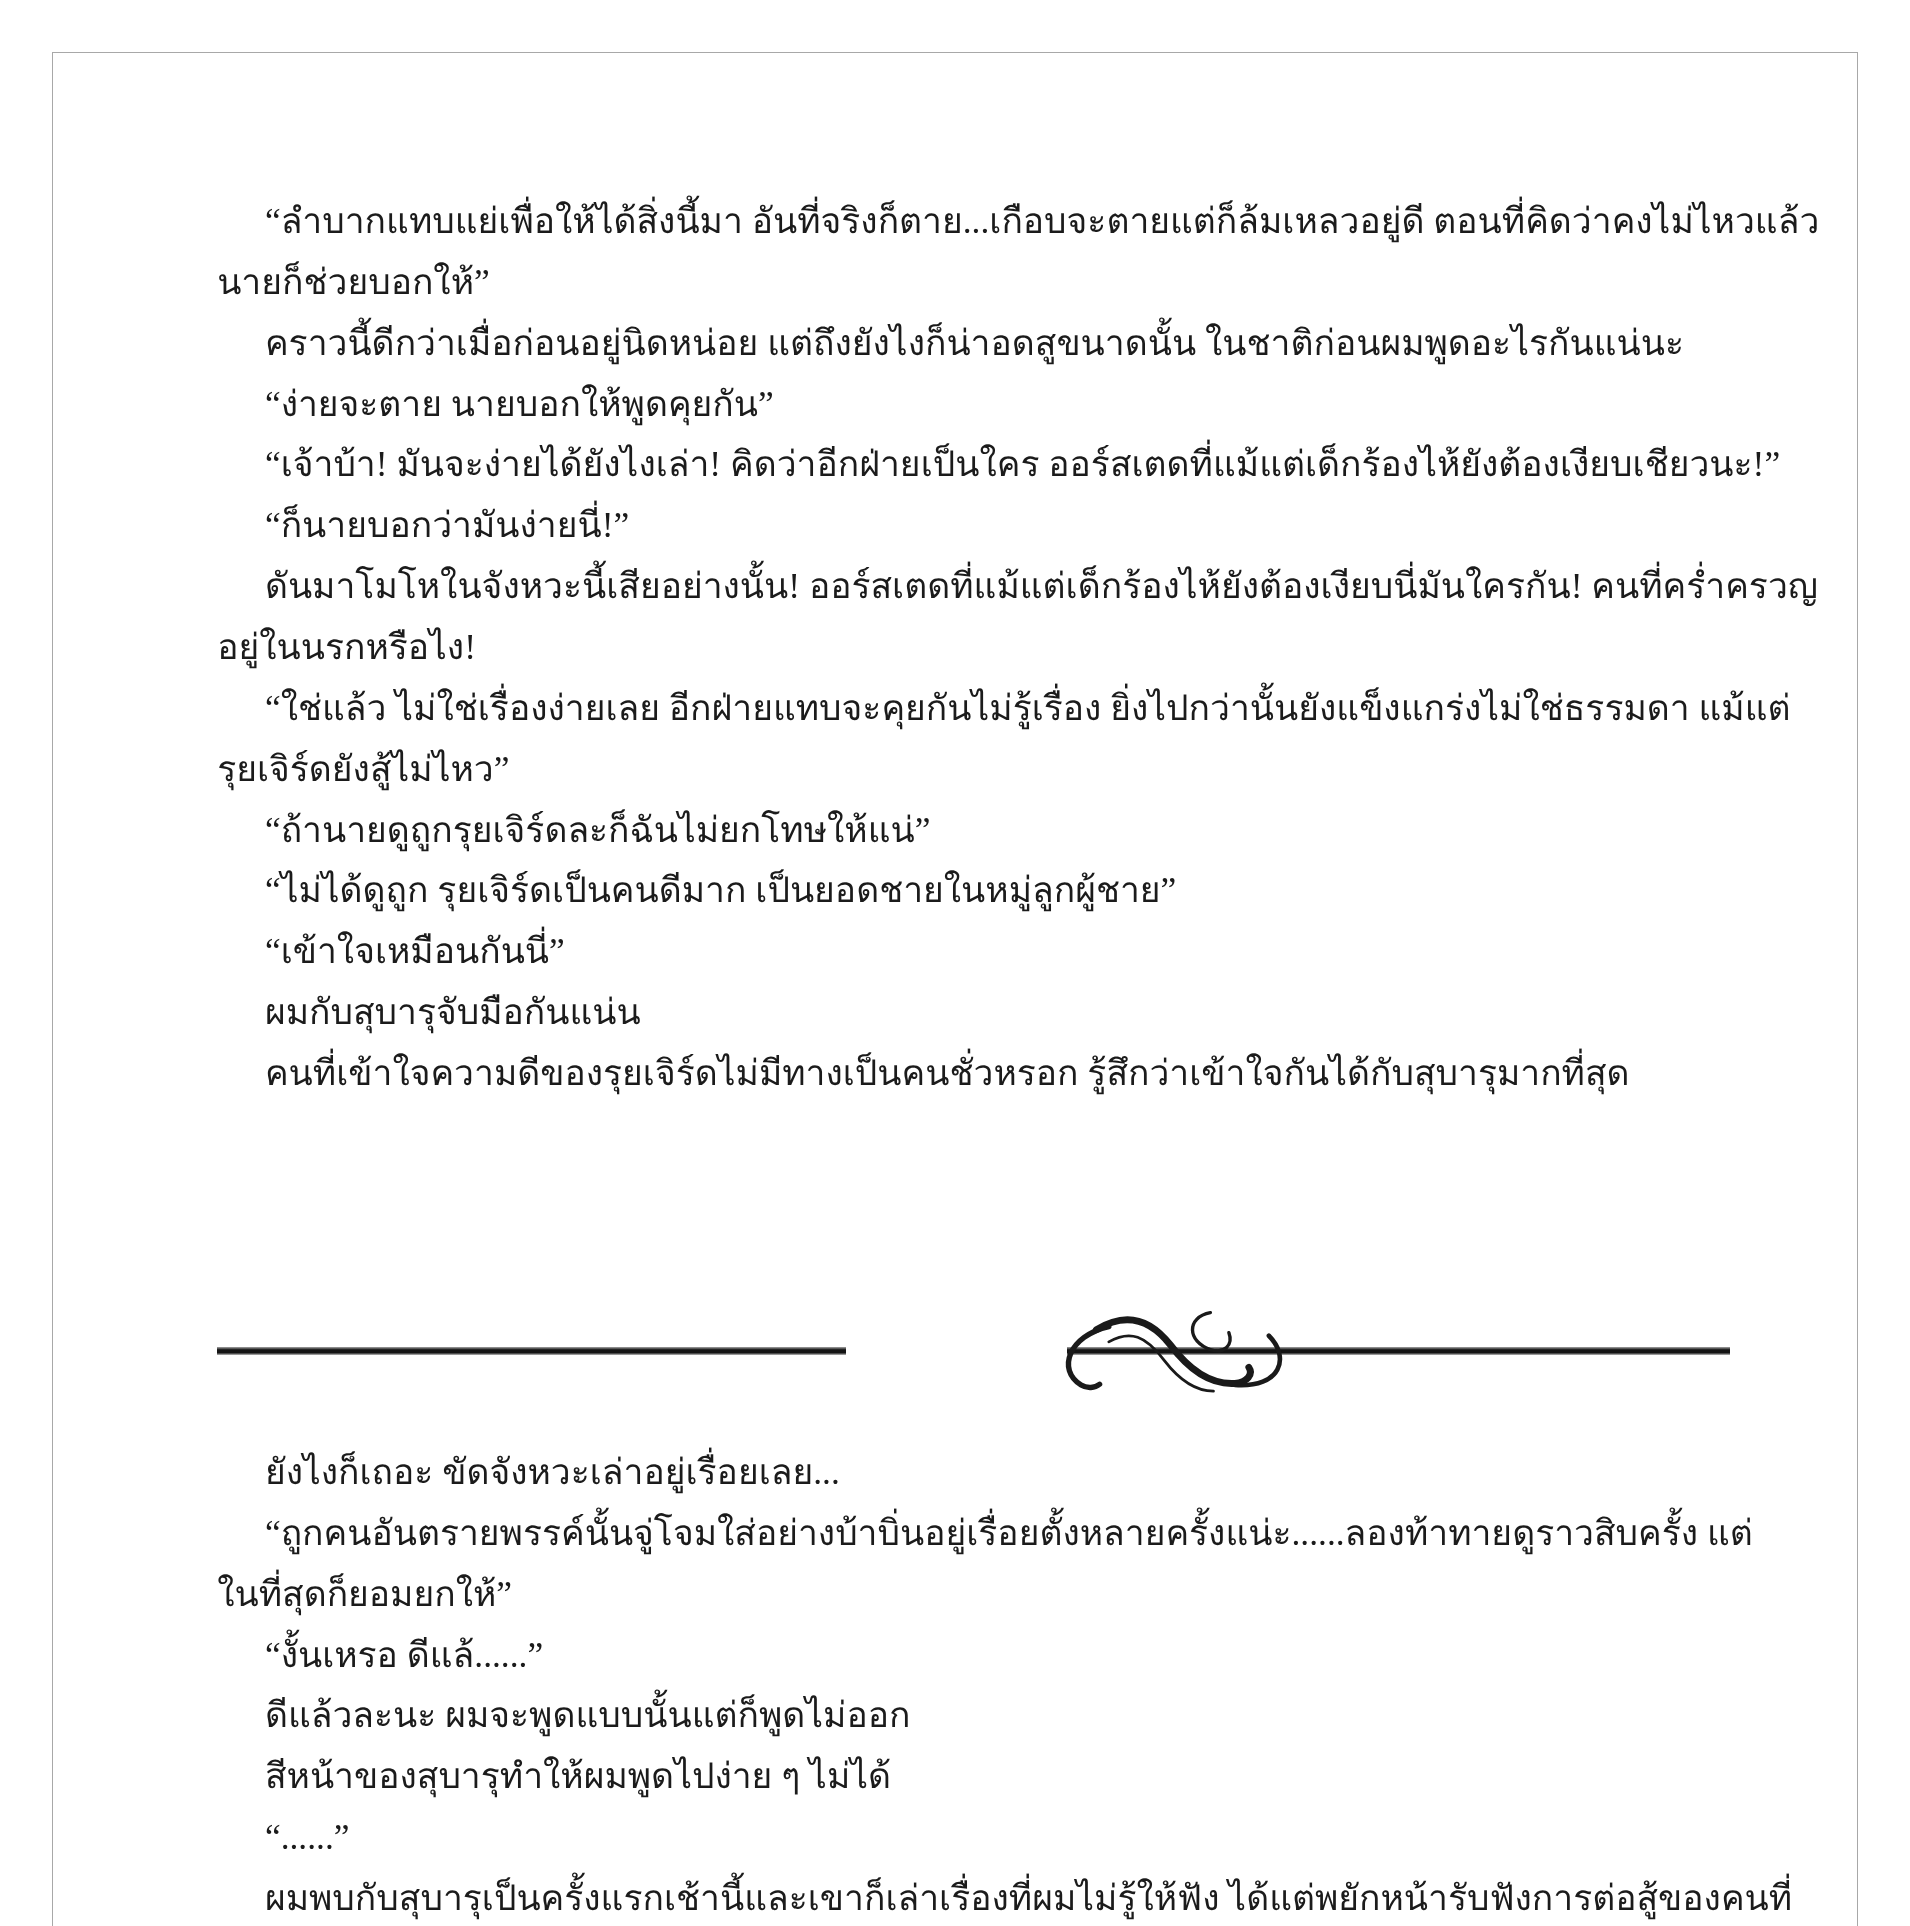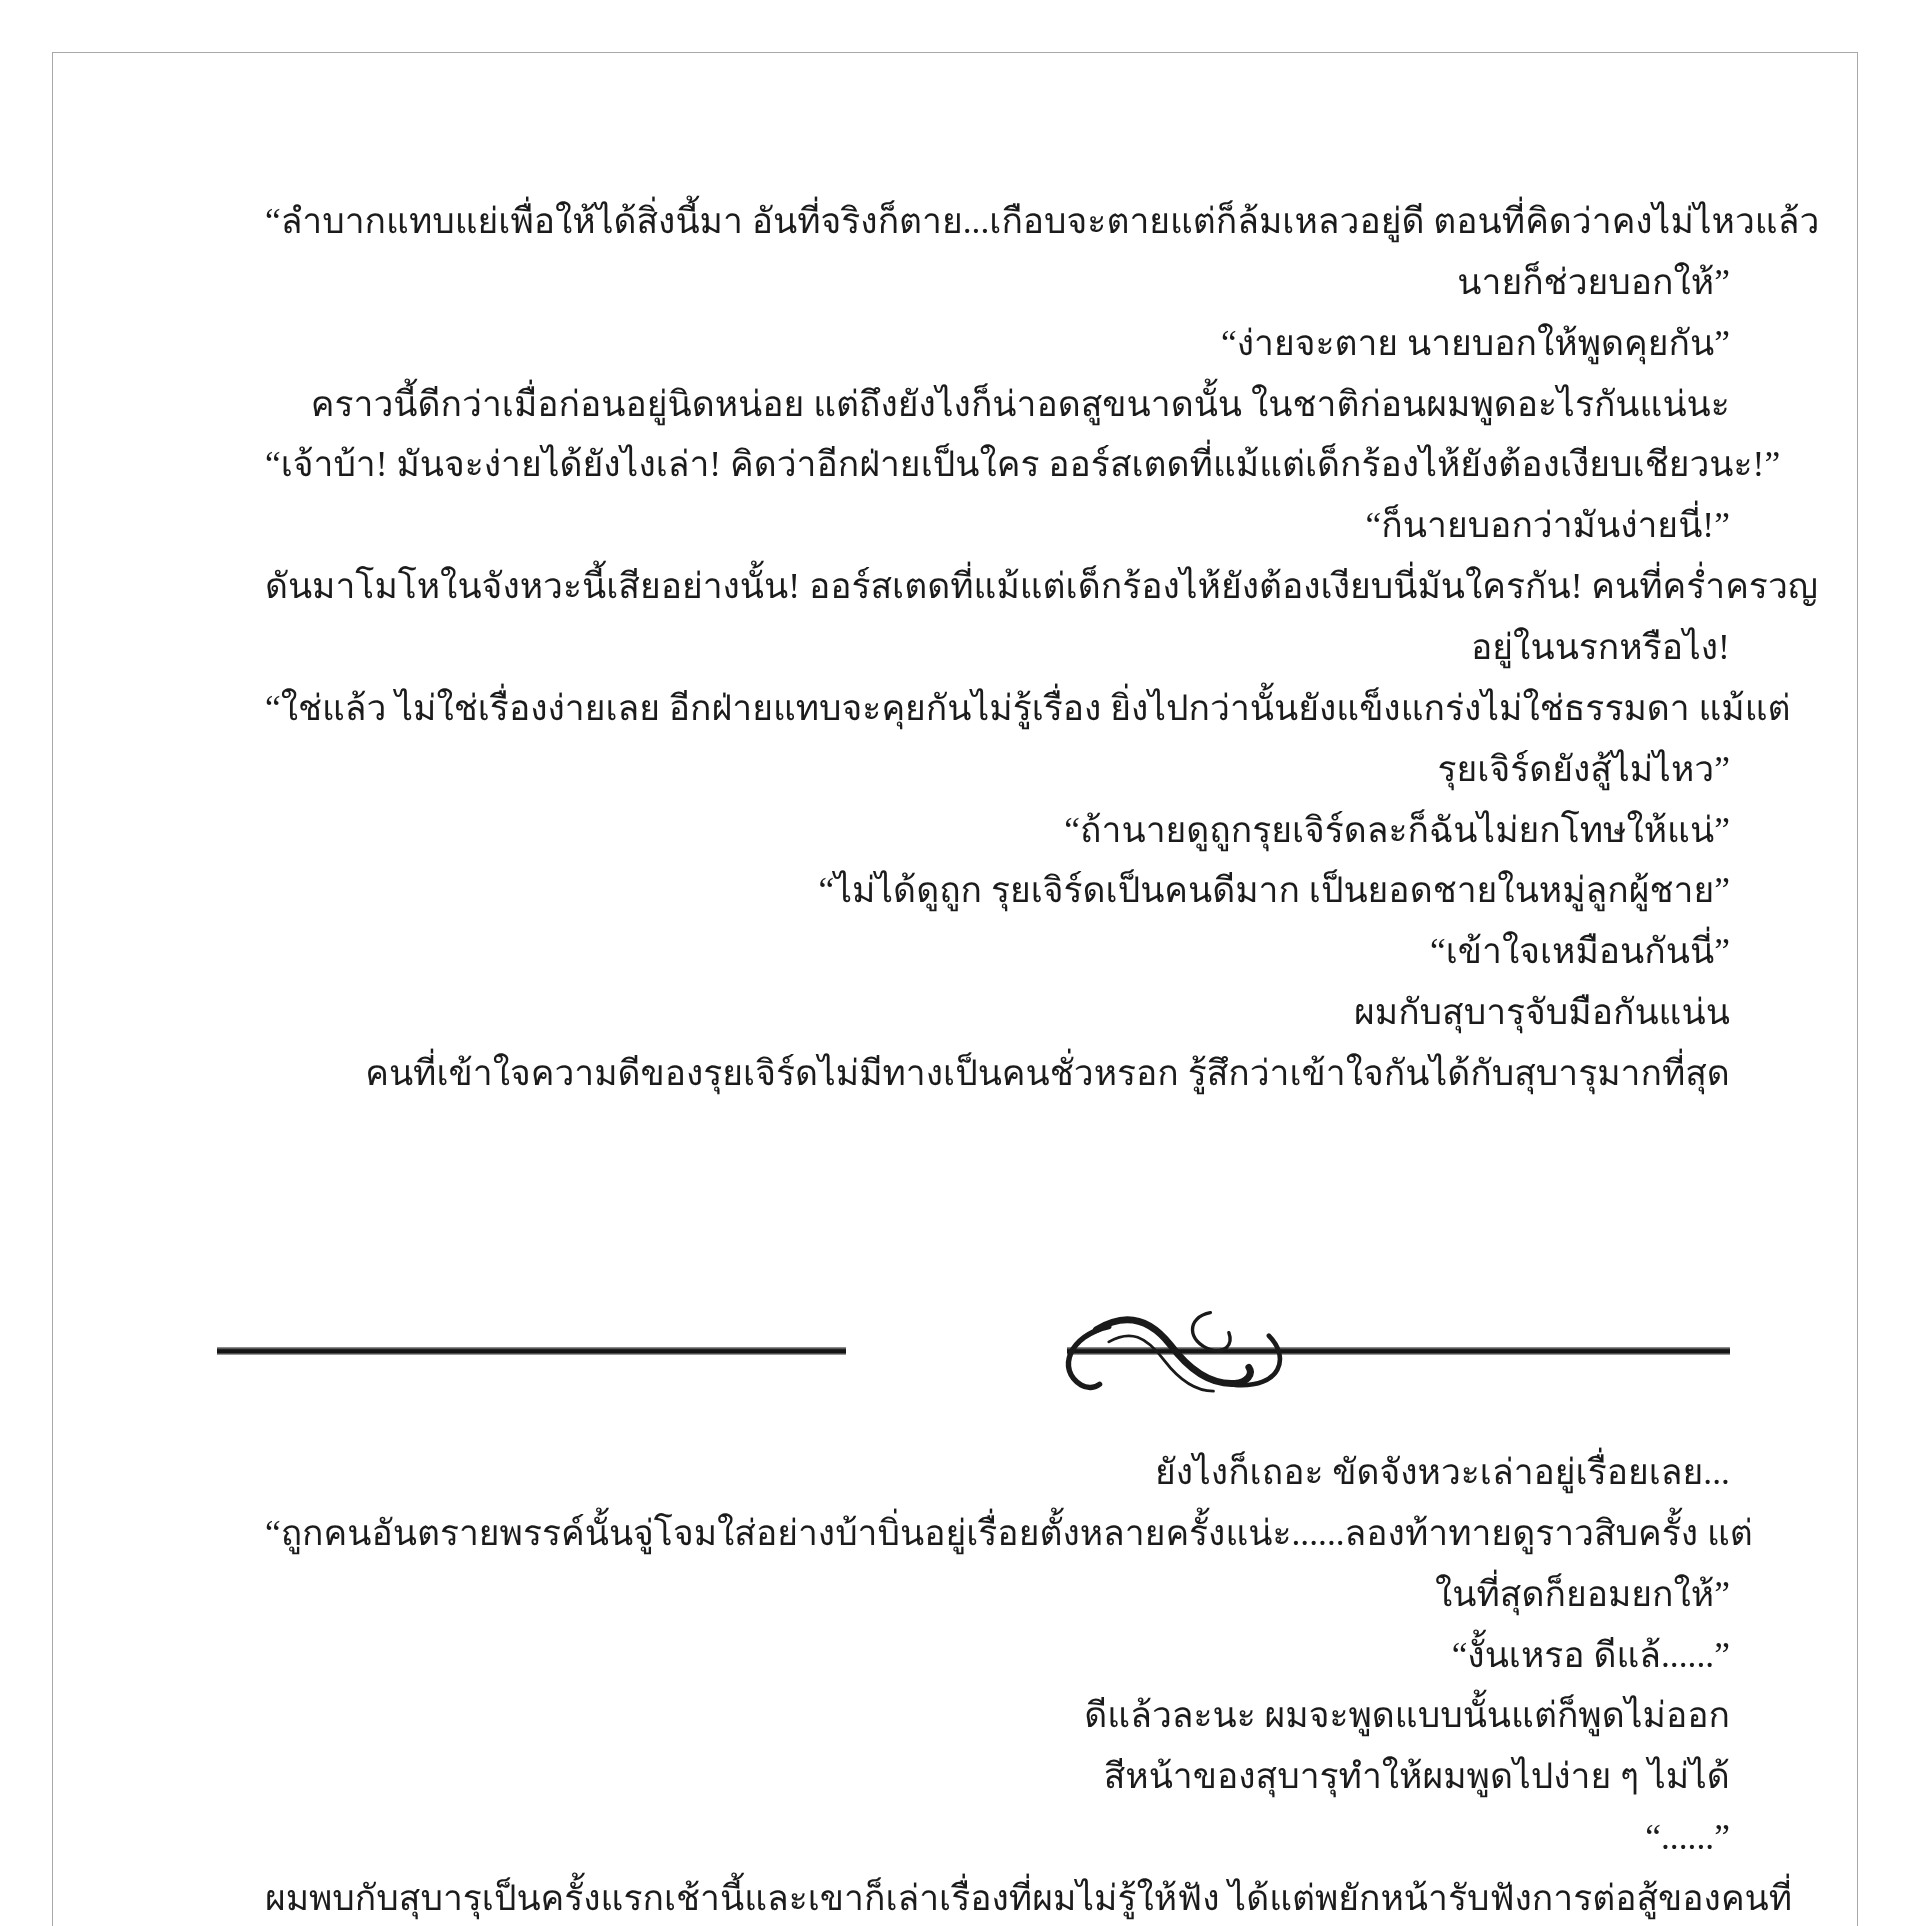--- a/index.html
+++ b/index.html
@@ -14,21 +14,20 @@
   }
   .frame {
     position: absolute;
     inset: 2.74vw;
     border: 0.08vw solid #a8a8a8;
   }
   .textblock {
     position: absolute;
     left: 11.37vw;
     width: 79.2vw;
-    text-align: right;
   }
   #block1 { top: 10.0vw; }
   #block2 { top: 75.5vw; }
   p.para { margin: 0; padding: 0; }
   .ln {
     display: block;
     white-space: nowrap;
     font-size: 1.855vw;
     line-height: 3.186vw;
     letter-spacing: 0;
@@ -63,24 +62,24 @@
 
 <div class="page">
   <div class="frame"></div>
 
   <div class="textblock" id="block1">
     <p class="para">
       <span class="ln first">“ลำบากแทบแย่เพื่อให้ได้สิ่งนี้มา อันที่จริงก็ตาย...เกือบจะตายแต่ก็ล้มเหลวอยู่ดี ตอนที่คิดว่าคงไม่ไหวแล้ว</span>
       <span class="ln">นายก็ช่วยบอกให้”</span>
     </p>
     <p class="para">
-      <span class="ln first">“ง่ายจะตาย นายบอกให้พูดคุยกัน”</span>
+      <span class="ln first">คราวนี้ดีกว่าเมื่อก่อนอยู่นิดหน่อย แต่ถึงยังไงก็น่าอดสูขนาดนั้น ในชาติก่อนผมพูดอะไรกันแน่นะ</span>
     </p>
     <p class="para">
-      <span class="ln first">คราวนี้ดีกว่าเมื่อก่อนอยู่นิดหน่อย แต่ถึงยังไงก็น่าอดสูขนาดนั้น ในชาติก่อนผมพูดอะไรกันแน่นะ</span>
+      <span class="ln first">“ง่ายจะตาย นายบอกให้พูดคุยกัน”</span>
     </p>
     <p class="para">
       <span class="ln first">“เจ้าบ้า! มันจะง่ายได้ยังไงเล่า! คิดว่าอีกฝ่ายเป็นใคร ออร์สเตดที่แม้แต่เด็กร้องไห้ยังต้องเงียบเชียวนะ!”</span>
     </p>
     <p class="para">
       <span class="ln first">“ก็นายบอกว่ามันง่ายนี่!”</span>
     </p>
     <p class="para">
       <span class="ln first">ดันมาโมโหในจังหวะนี้เสียอย่างนั้น! ออร์สเตดที่แม้แต่เด็กร้องไห้ยังต้องเงียบนี่มันใครกัน! คนที่คร่ำครวญ</span>
       <span class="ln">อยู่ในนรกหรือไง!</span>

